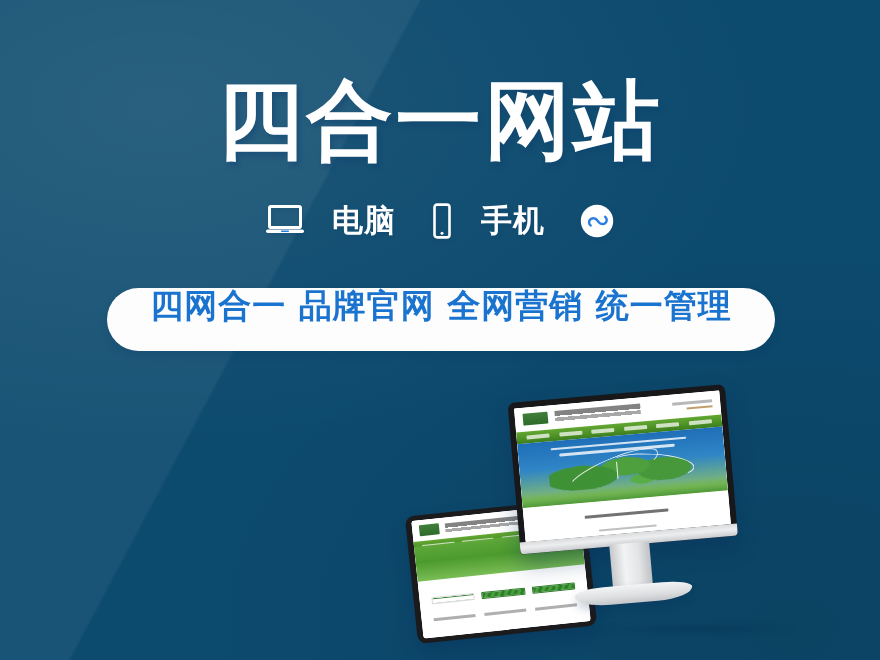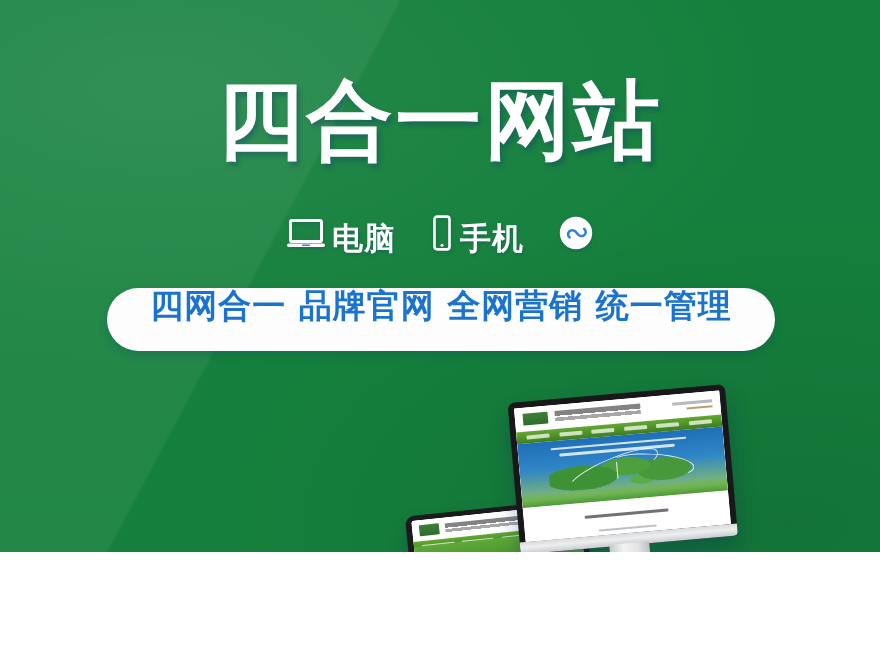--- a/index.html
+++ b/index.html
@@ -7,23 +7,23 @@
     padding: 0;
     background: #ffffff;
   }
   body {
     font-family: "DejaVu Sans", "Liberation Sans", sans-serif;
   }
 
   #banner {
     position: relative;
     width: 880px;
-    height: 552px;
+    height: 660px;
     overflow: hidden;
-    background: #15803d;
+    background: #0c4a6e;
   }
 
   
   .bg-wedge {
     position: absolute;
     inset: 0;
     background:
       linear-gradient(118deg,
         rgba(255,255,255,0.055) 0%,
         rgba(255,255,255,0.055) 34%,
@@ -63,22 +63,22 @@
     left: 0;
     width: 880px;
     display: flex;
     justify-content: center;
     align-items: center;
     gap: 34px;
     color: #ffffff;
   }
   .feature {
     display: flex;
-    align-items: flex-end;
-    gap: 6px;
+    align-items: flex-start;
+    gap: 27px;
     height: 52px;
   }
   .feature .f-label {
     font-size: 31px;
     font-weight: bold;
     line-height: 34px;
     letter-spacing: 1px;
     text-shadow: 1px 2px 3px rgba(16,60,110,0.30);
     white-space: nowrap;
   }

